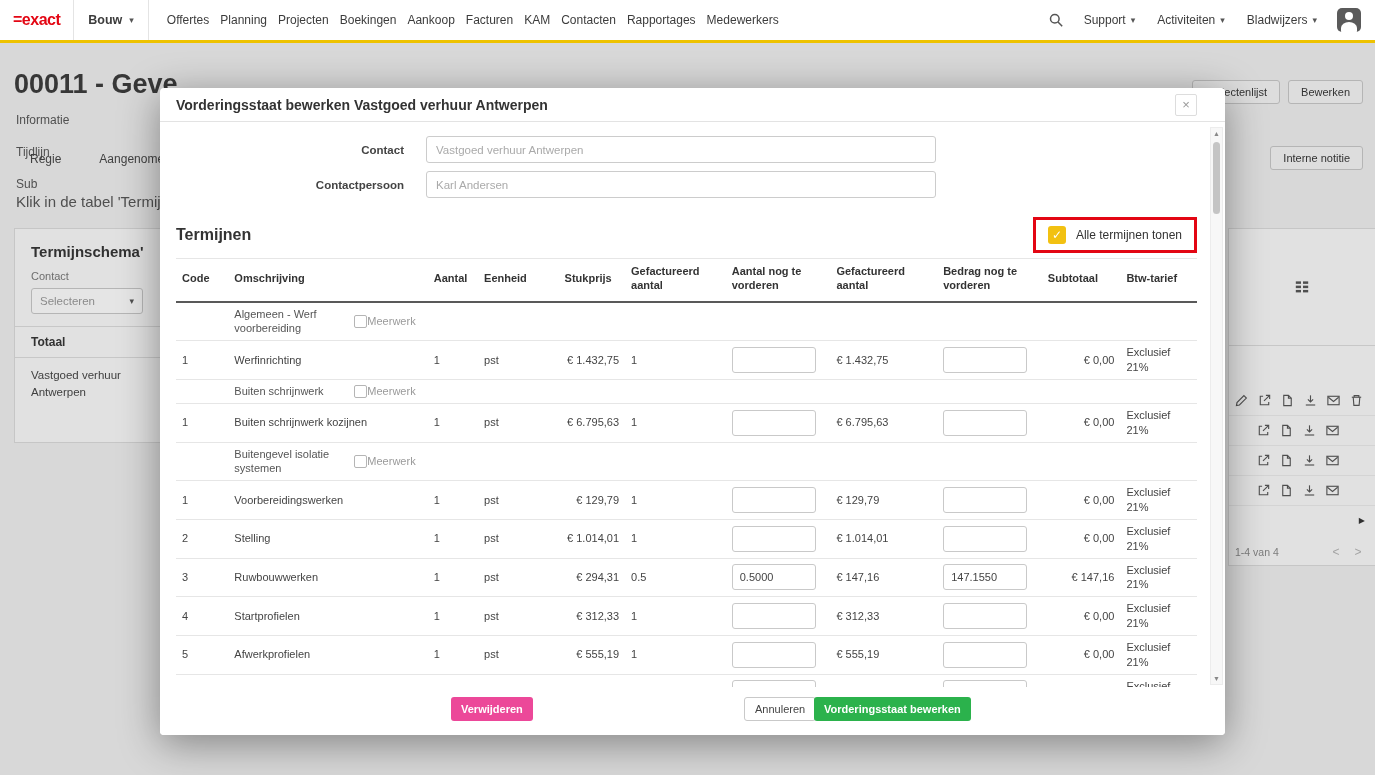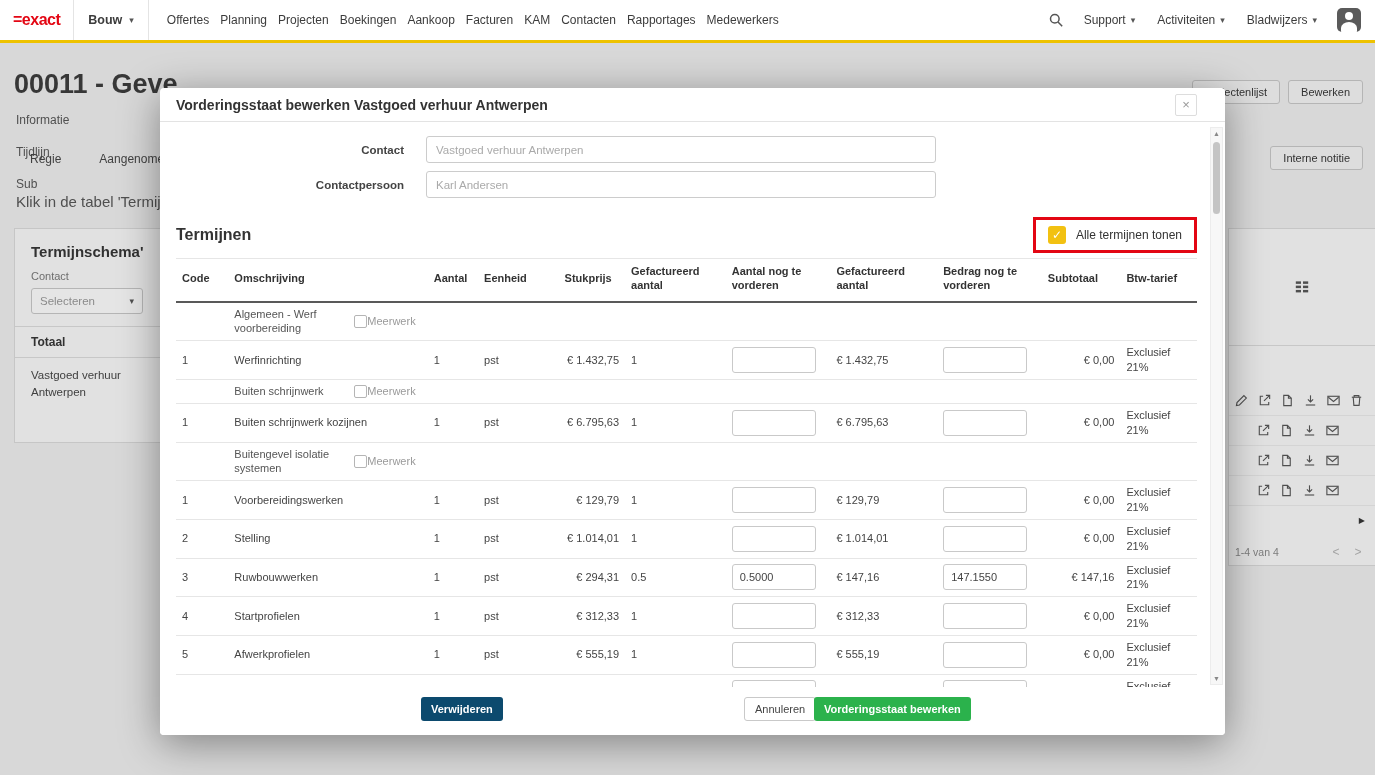--- a/index.html
+++ b/index.html
@@ -72,21 +72,21 @@
   .ta-r { text-align:right;margin-top:39px; }
   .cell-input { width:84px; height:26px; border:1px solid #c9c9c9; border-radius:3px; padding:0 7px; font-size:11px; color:#444; font-family:inherit; }
   .group-inner { display:flex; align-items:center; gap:12px; }
   .group-name { width:108px; color:#555; }
   .meerwerk { display:flex; align-items:center; gap:0; color:#9a9a9a; cursor:pointer; font-size:11px; }
   .cb-empty { width:13px; height:13px; border:1px solid #b5b5b5; border-radius:2px; background:#fff; flex:0 0 auto; }
   .btw-cell { font-size:10.5px; line-height:1.3; }
 
   .modal-footer { flex:0 0 48px; position:relative; background:#fff; border-radius:0 0 4px 4px; }
   .btn { position:absolute; top:10px; height:24px; border-radius:3px; font-size:11px; font-weight:bold; font-family:inherit; border:none; cursor:pointer; padding:0 10px; white-space:nowrap; }
-  .btn-delete { left:261px; background:#0c4a6e; color:#fff; }
+  .btn-delete { left:291px; background:#ec4899; color:#fff; }
   .btn-cancel { left:584px; background:#fff; border:1px solid #c9c9c9; color:#444; font-weight:normal; }
   .btn-save { left:654px; background:#2bb24c; color:#fff; }
 
   .m-scroll { position:absolute; top:39px; right:2px; bottom:50px; width:13px; background:#f7f7f7; border:1px solid #ececec; z-index:5; }
   .m-scroll .up { position:absolute; top:2px; left:0; right:0; text-align:center; font-size:7px; color:#888; cursor:pointer; }
   .m-scroll .down { position:absolute; bottom:2px; left:0; right:0; text-align:center; font-size:7px; color:#888; cursor:pointer; }
   .m-thumb { position:absolute; top:14px; left:2px; width:7px; height:72px; background:#c4c4c4; border-radius:4px; cursor:pointer; }
 </style>
 </head>
 <body>

